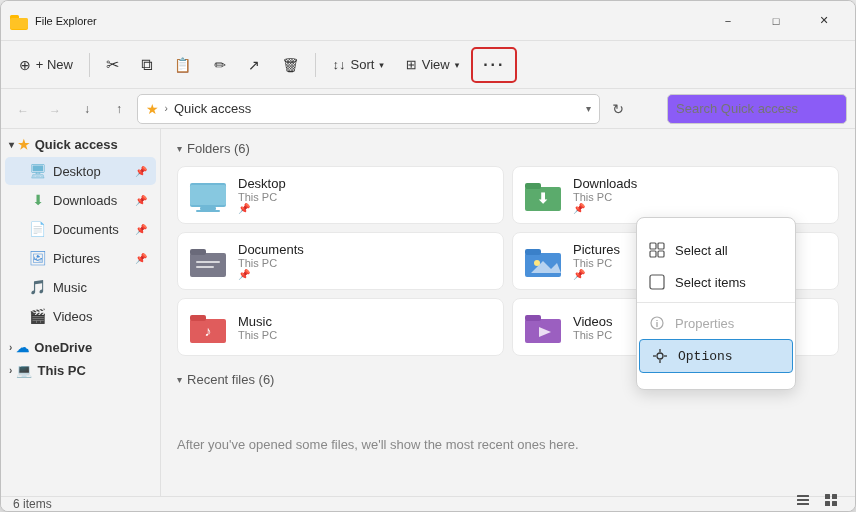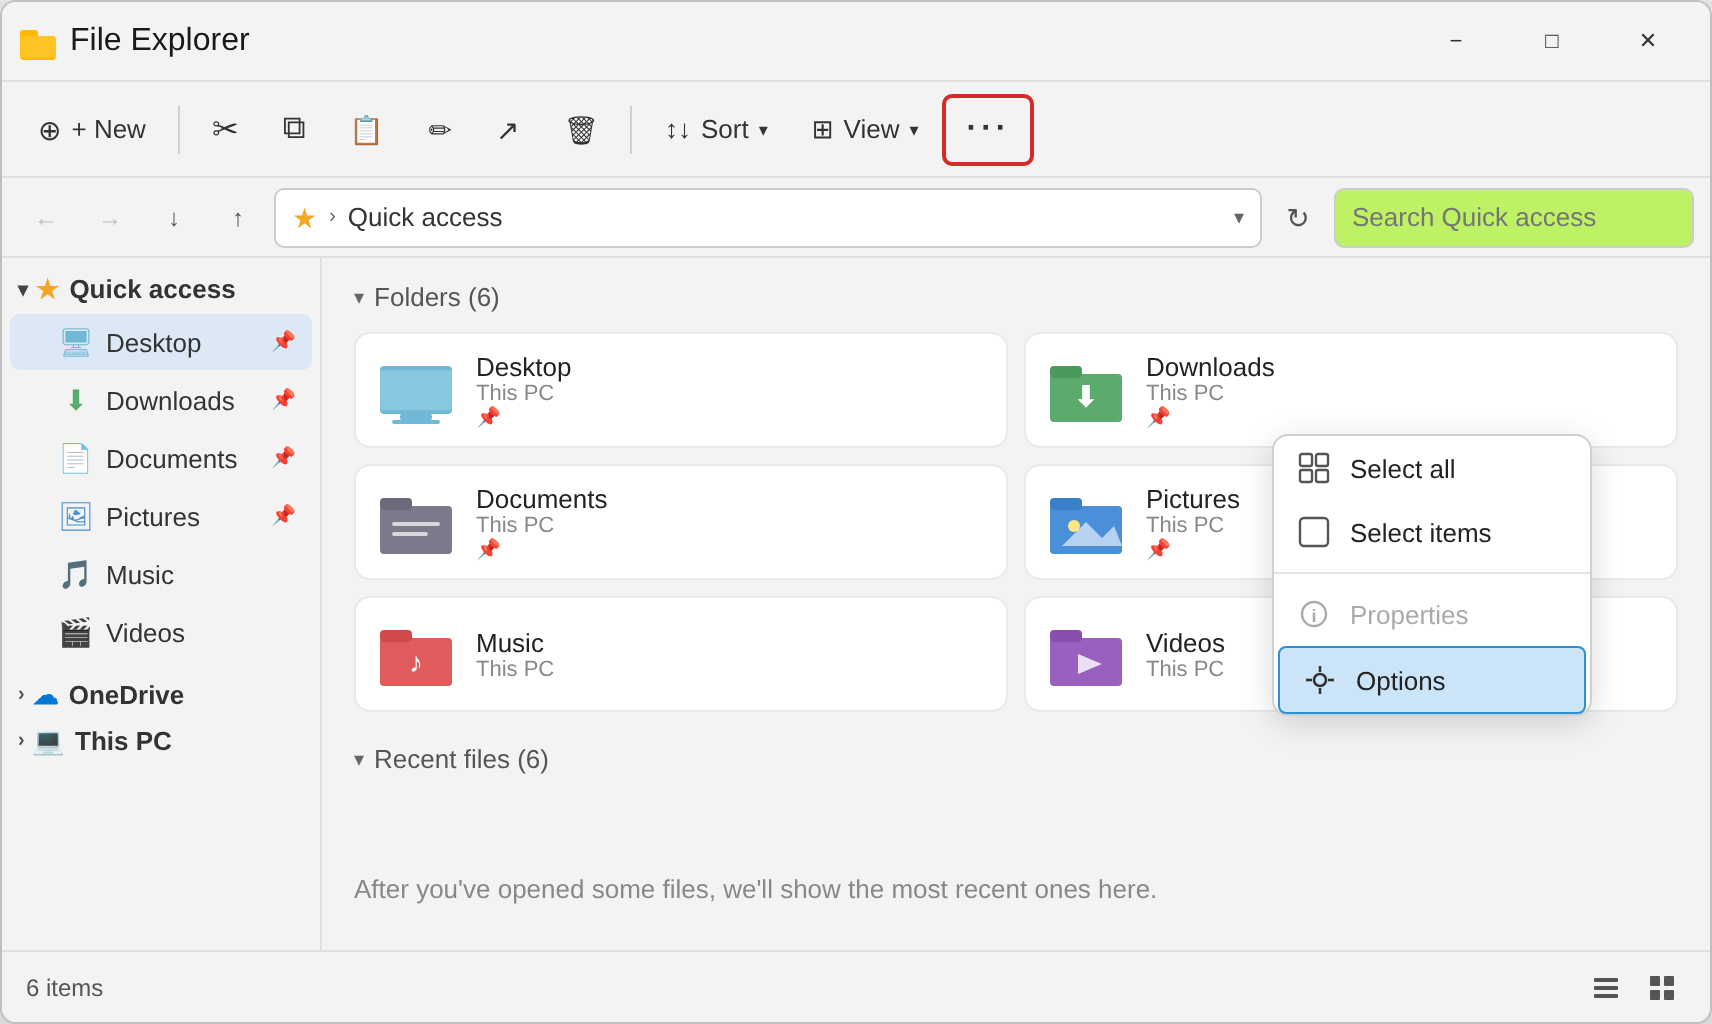--- a/index.html
+++ b/index.html
@@ -37,21 +37,21 @@
     }
     .title-bar-icon {
       width: 20px;
       height: 20px;
       margin-right: 6px;
       display: flex;
       align-items: center;
       justify-content: center;
     }
     .title-bar-title {
-      font-size: 16px;
+      font-size: 11px;
       color: #1a1a1a;
       flex: 1;
     }
     .title-bar-controls {
       display: flex;
       gap: 2px;
     }
     .win-btn {
       width: 46px;
       height: 32px;
@@ -168,21 +168,22 @@
       font-size: 14px;
       color: #555;
     }
     .search-bar {
       width: 180px;
       height: 30px;
       border: 1px solid #ccc;
       border-radius: 5px;
       padding: 0 8px;
       font-size: 13px;
-      background: #bef264;
+      background: #8b5cf6;
+      margin-left: 31px;
     }
 
     
     .main-layout {
       flex: 1;
       display: flex;
       overflow: hidden;
     }
 
     
@@ -280,25 +281,25 @@
     .recent-section { margin-top: 8px; }
     .recent-empty {
       text-align: left;
       color: #888;
       font-size: 13px;
       padding: 40px 0;
     }
 
     
     .status-bar {
-      height: 36px;
+      height: 15px;
       background: #f3f3f3;
       border-top: 1px solid #e0e0e0;
       display: flex;
-      align-items: center;
+      align-items: flex-end;
       padding: 0 12px;
       font-size: 12px;
       color: #555;
       flex-shrink: 0;
     }
     .status-bar-right {
       margin-left: auto;
       display: flex;
       gap: 4px;
     }
@@ -320,36 +321,37 @@
     .dropdown-menu {
       position: absolute;
       top: 88px;
       left: 475px;
       width: 160px;
       background: white;
       border: 1px solid #d0d0d0;
       border-radius: 8px;
       box-shadow: 0 4px 16px rgba(0,0,0,0.15);
       z-index: 100;
-      padding: 0 0;
+      padding: 16px 0;
     }
     .dropdown-item {
       display: flex;
       align-items: center;
       padding: 8px 12px;
       gap: 10px;
       cursor: pointer;
       font-size: 13px;
       color: #222;
     }
     .dropdown-item.highlighted {
       background: #cce4f7;
       border: 1px solid #2b8fd4;
       border-radius: 4px;
       margin: 0 2px;
+      font-family: Liberation Mono, monospace;
     }
     .dropdown-item.disabled {
       color: #aaa;
       cursor: default;
     }
     .dropdown-divider {
       height: 1px;
       background: #e5e5e5;
       margin: 4px 0;
     }

